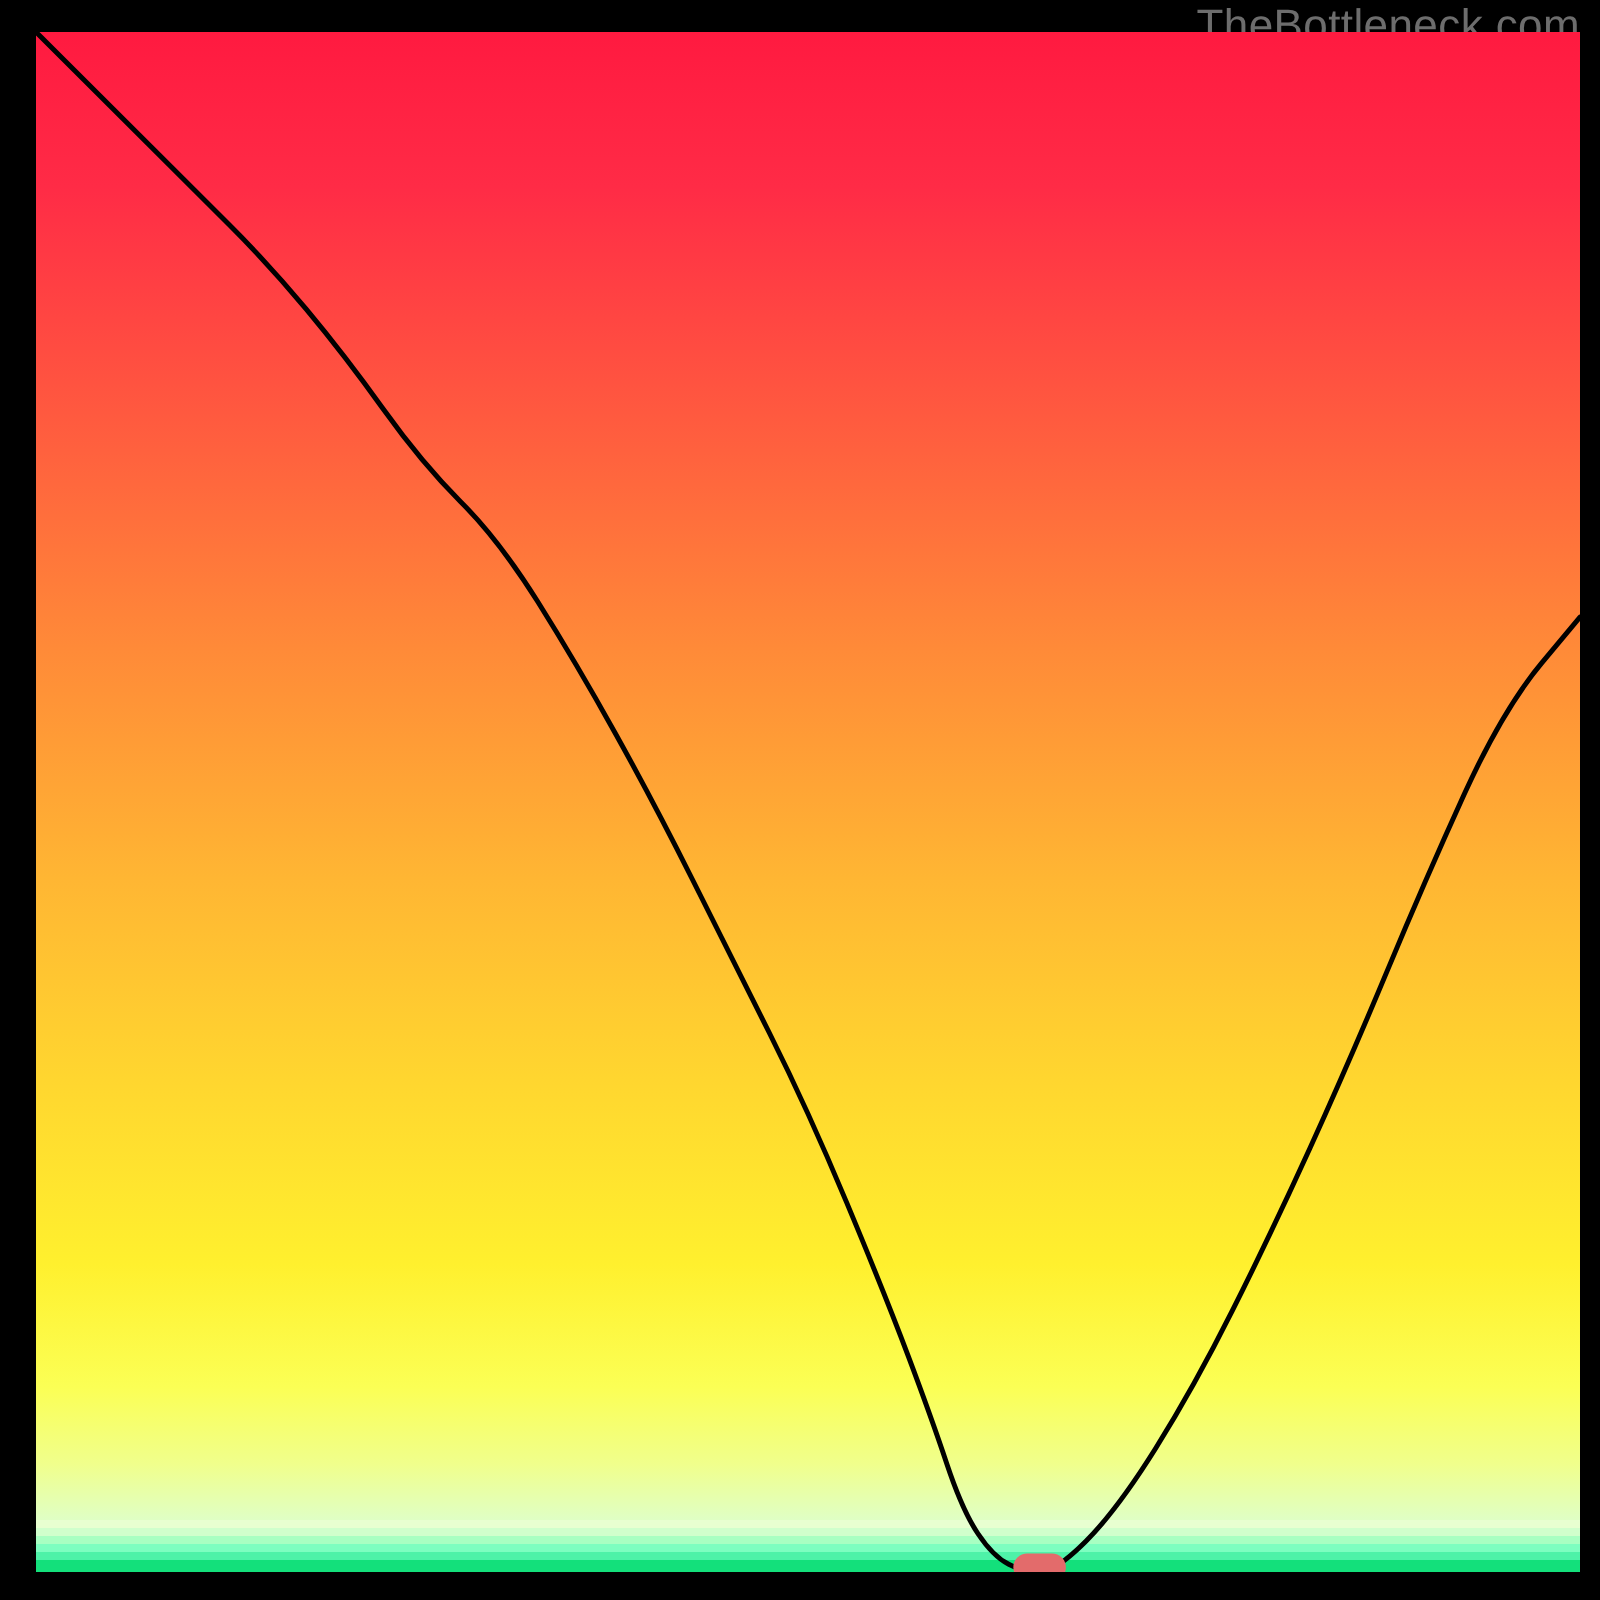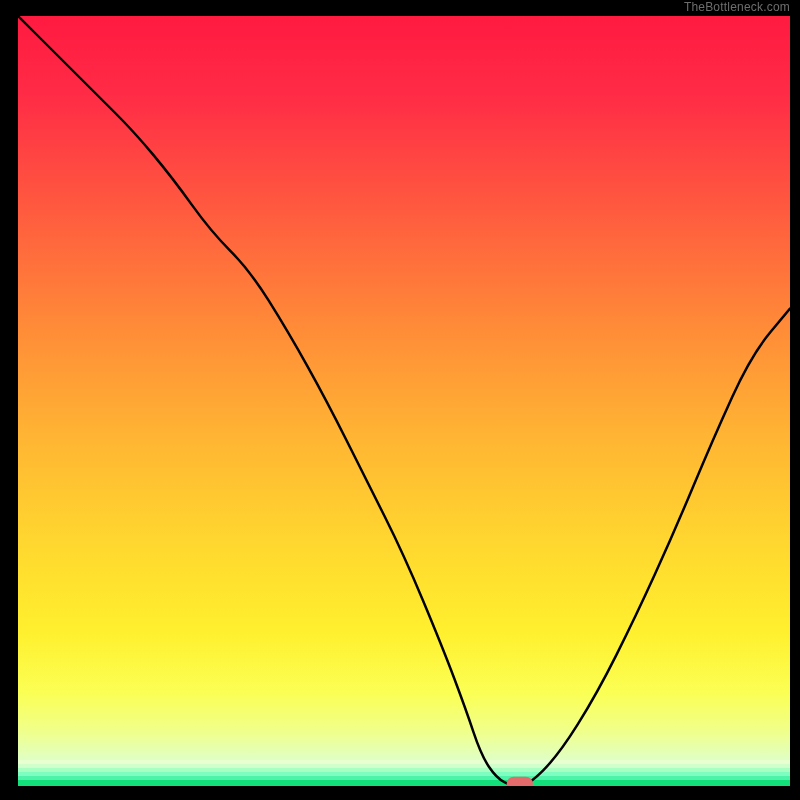--- a/index.html
+++ b/index.html
@@ -68,24 +68,25 @@
     inset: 0;
     width: 100%;
     height: 100%;
   }
 
   .watermark {
     position: absolute;
     top: 0;
     right: 10px;
     color: #6d6d6d;
-    font-size: 12px;
+    font-size: 22px;
     font-weight: 500;
     letter-spacing: 0.2px;
     user-select: none;
+    text-decoration: underline;
   }
 </style>
 </head>
 <body>
 
 <div class="frame">
 
   <div class="watermark">TheBottleneck.com</div>
 
   <div class="plot">

